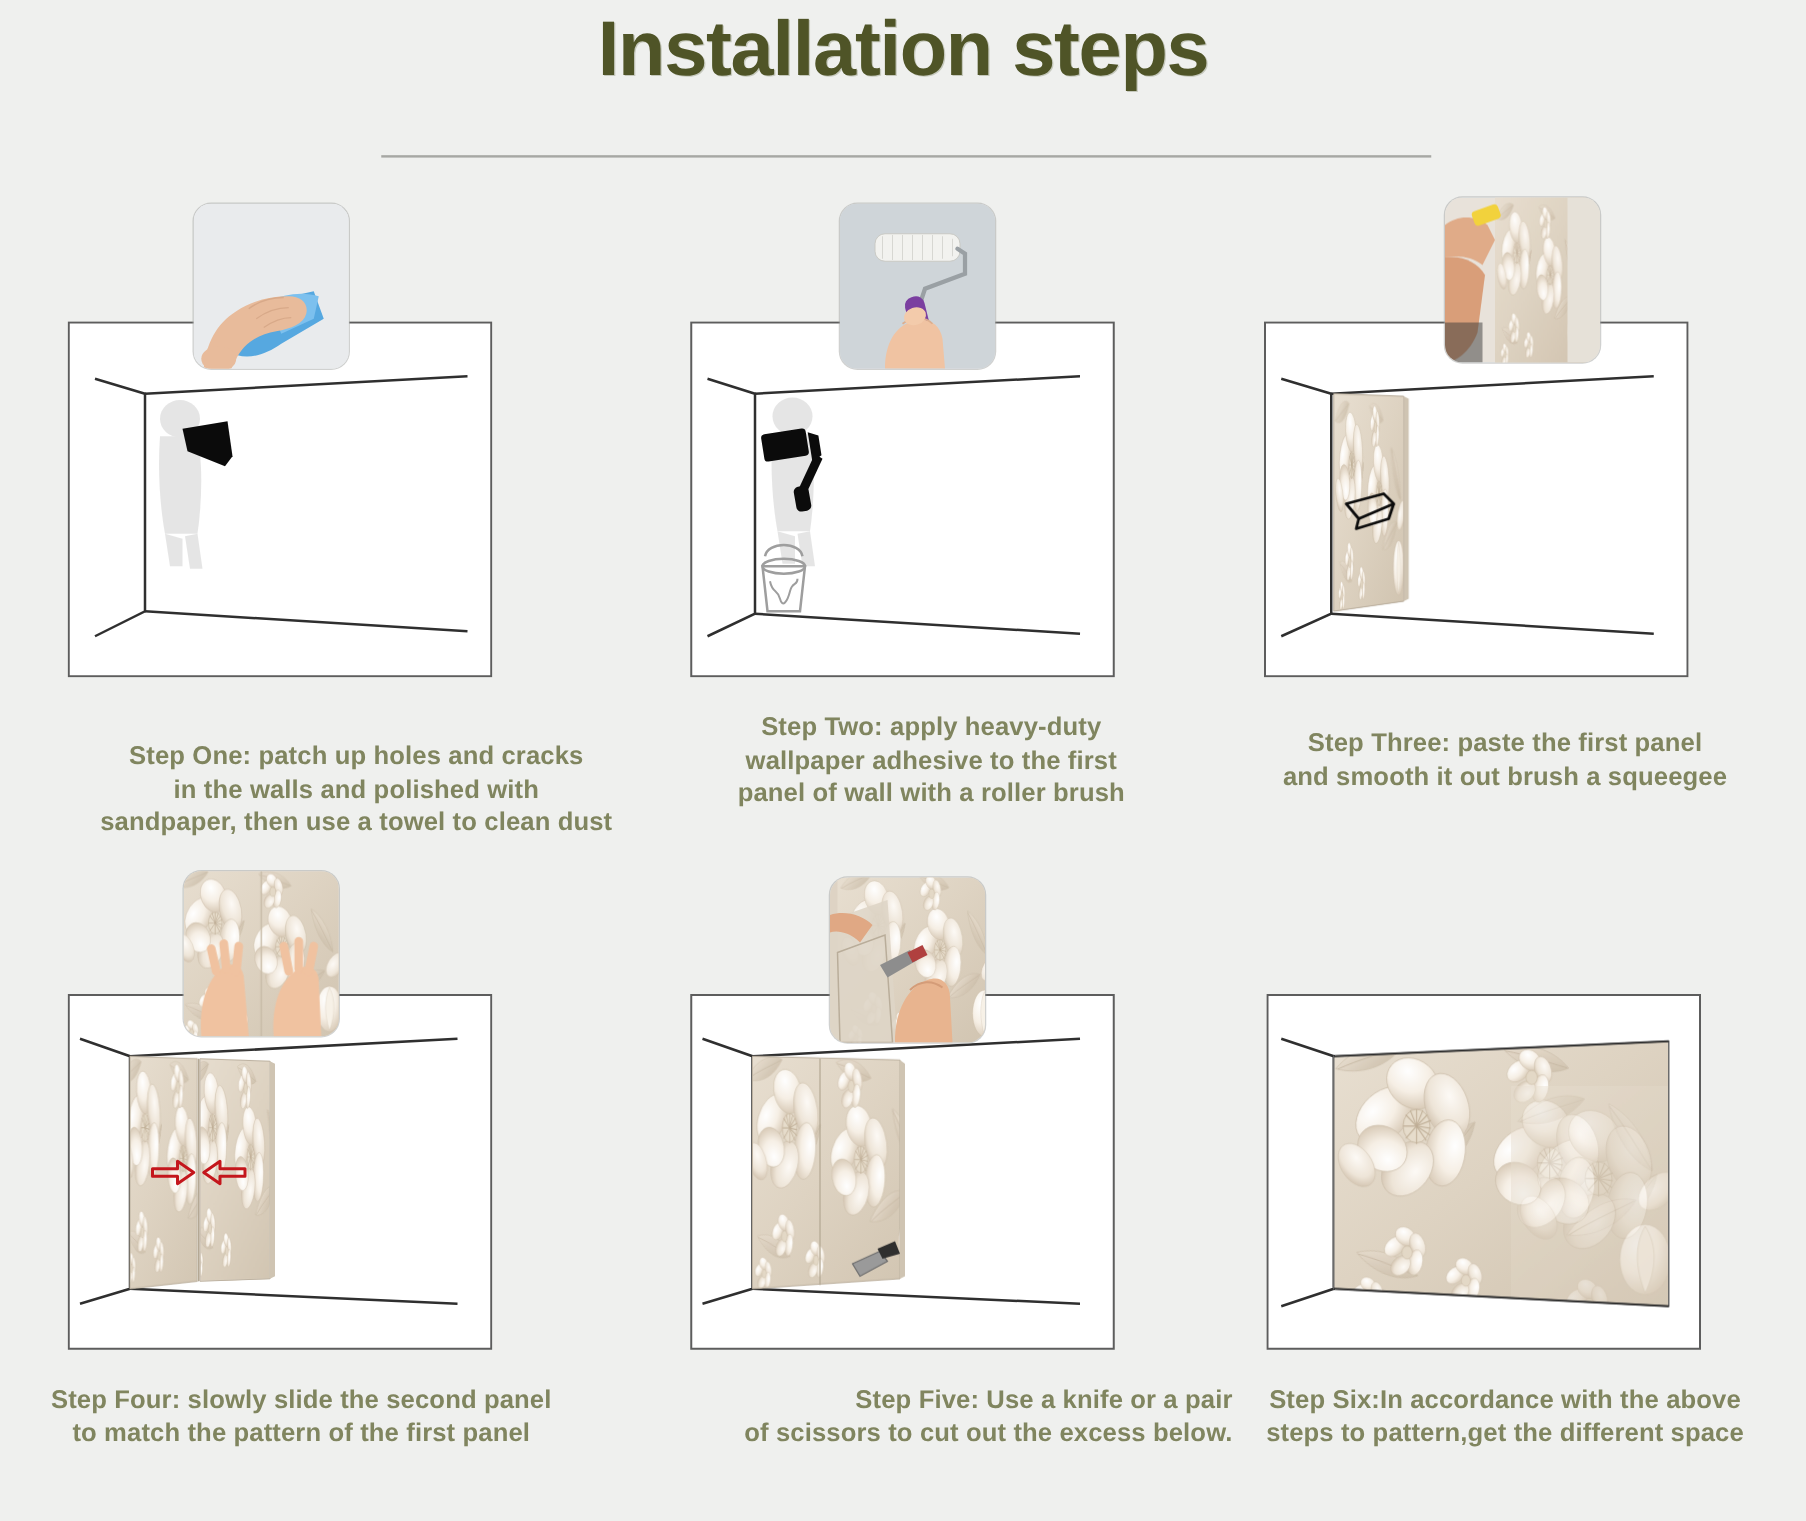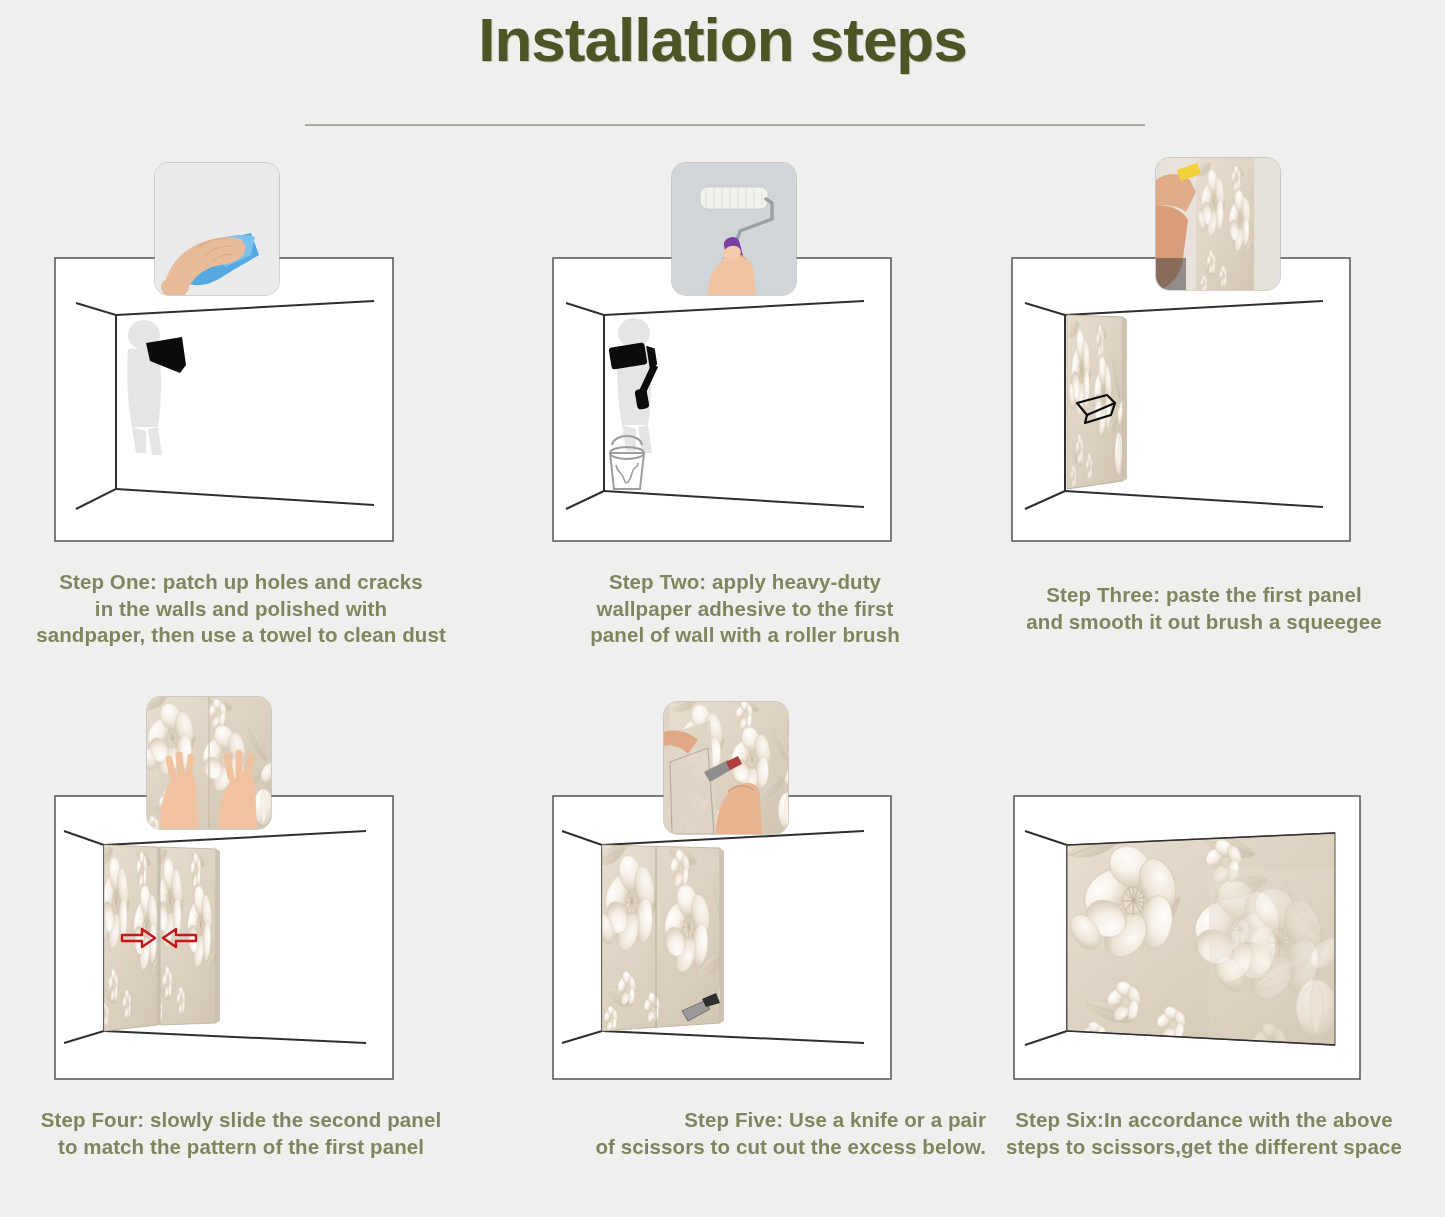--- a/index.html
+++ b/index.html
@@ -186,21 +186,21 @@
             <g opacity=".22" fill="#8b8b8b">
               <ellipse cx="90" cy="78" rx="16" ry="15"></ellipse>
               <path d="M74 92 C 72 120 74 148 78 170 L 104 170 C 108 142 108 112 104 92 Z"></path>
               <path d="M78 170 L 82 196 L 92 196 L 92 174 Z"></path>
               <path d="M94 172 L 98 198 L 108 198 L 104 170 Z"></path>
             </g>
             <path d="M92 86 L 128 80 L 132 108 L 126 116 L 96 104 Z" fill="#0b0b0b"></path>
           </svg>
         </div>
 
-        <div class="caption" style="top:417px;">Step One: patch up holes and cracks
+        <div class="caption" style="top:440px;padding-left:44px;">Step One: patch up holes and cracks
 in the walls and polished with
 sandpaper, then use a towel to clean dust</div>
       </div>
 
       <div class="cell c1">
 
         <div class="thumb" style="left:168px;top:11px;">
           <svg viewBox="0 0 124 132">
             <rect width="124" height="132" fill="#d6dadd"></rect>
             <rect width="124" height="132" fill="#cfd5d9"></rect>
@@ -437,17 +437,17 @@
                   </g>
               </g>
               <path d="M54 50 L 322 38 L 322 250 L 54 236 Z" fill="none" stroke="#6b6b6b" stroke-width="1.2"></path>
             </g>
             <line x1="54" y1="50" x2="322" y2="38" stroke="#2f2f2f" stroke-width="1.6"></line>
             <line x1="54" y1="236" x2="322" y2="250" stroke="#2f2f2f" stroke-width="1.6"></line>
           </svg>
         </div>
 
         <div class="caption" style="top:410px;">Step Six:In accordance with the above
-steps to scissors,get the different space</div>
+steps to pattern,get the different space</div>
       </div>
     </div>
   </div>
 </div>
 
 </body></html>

